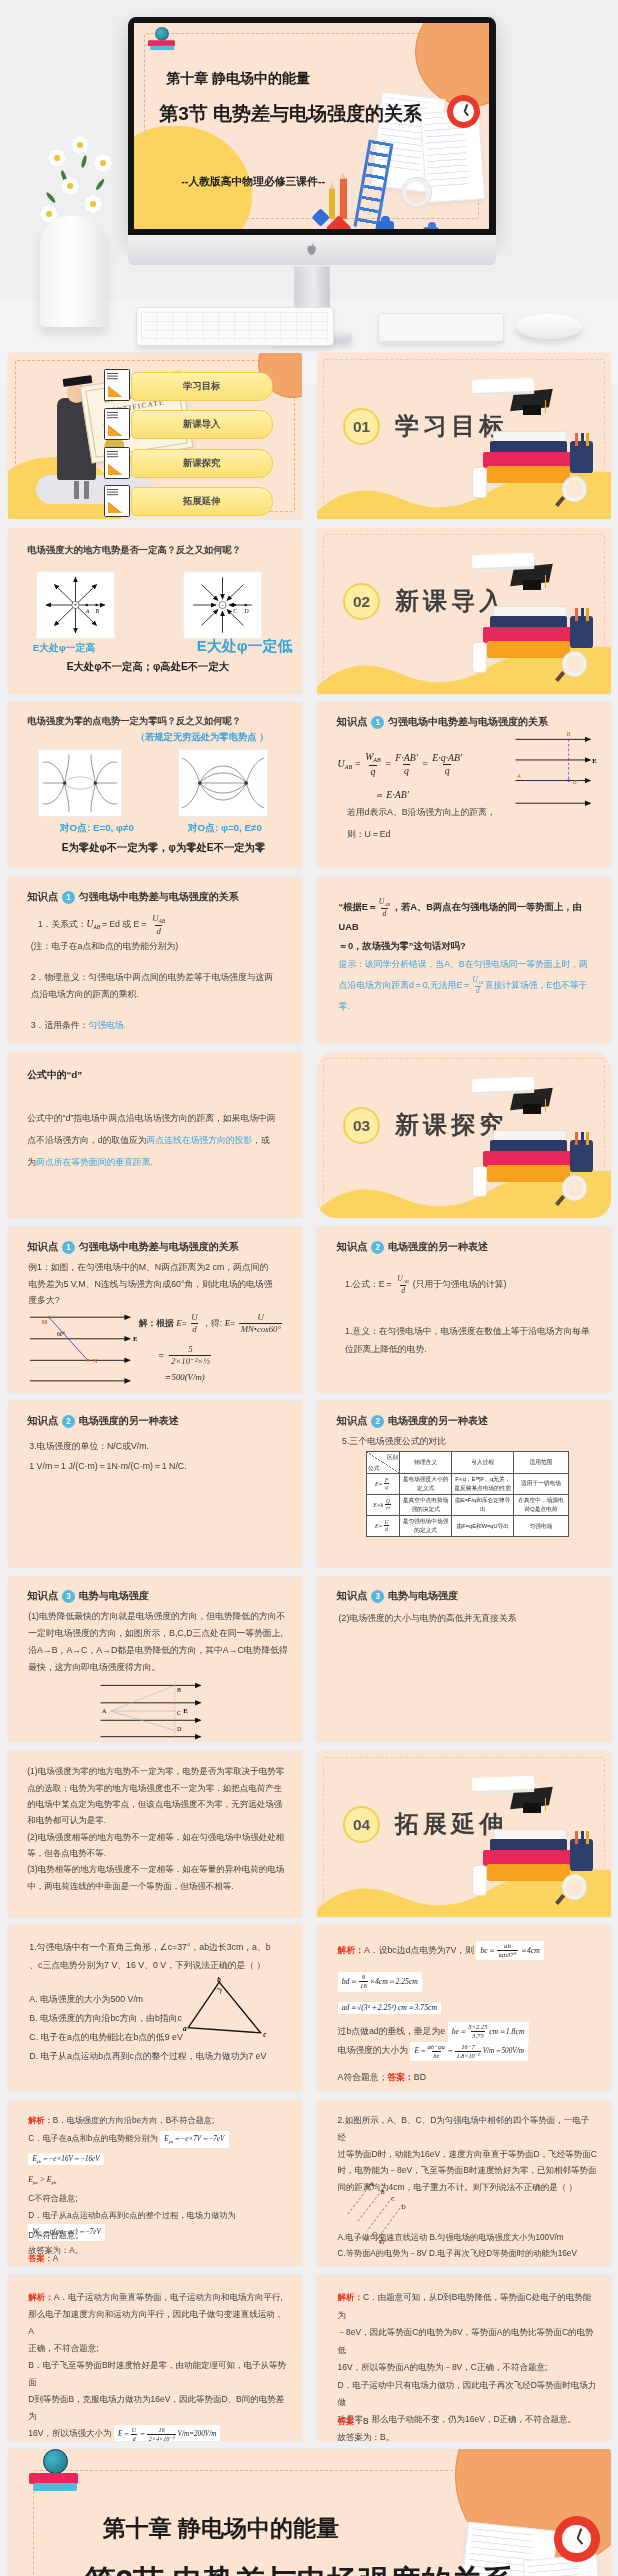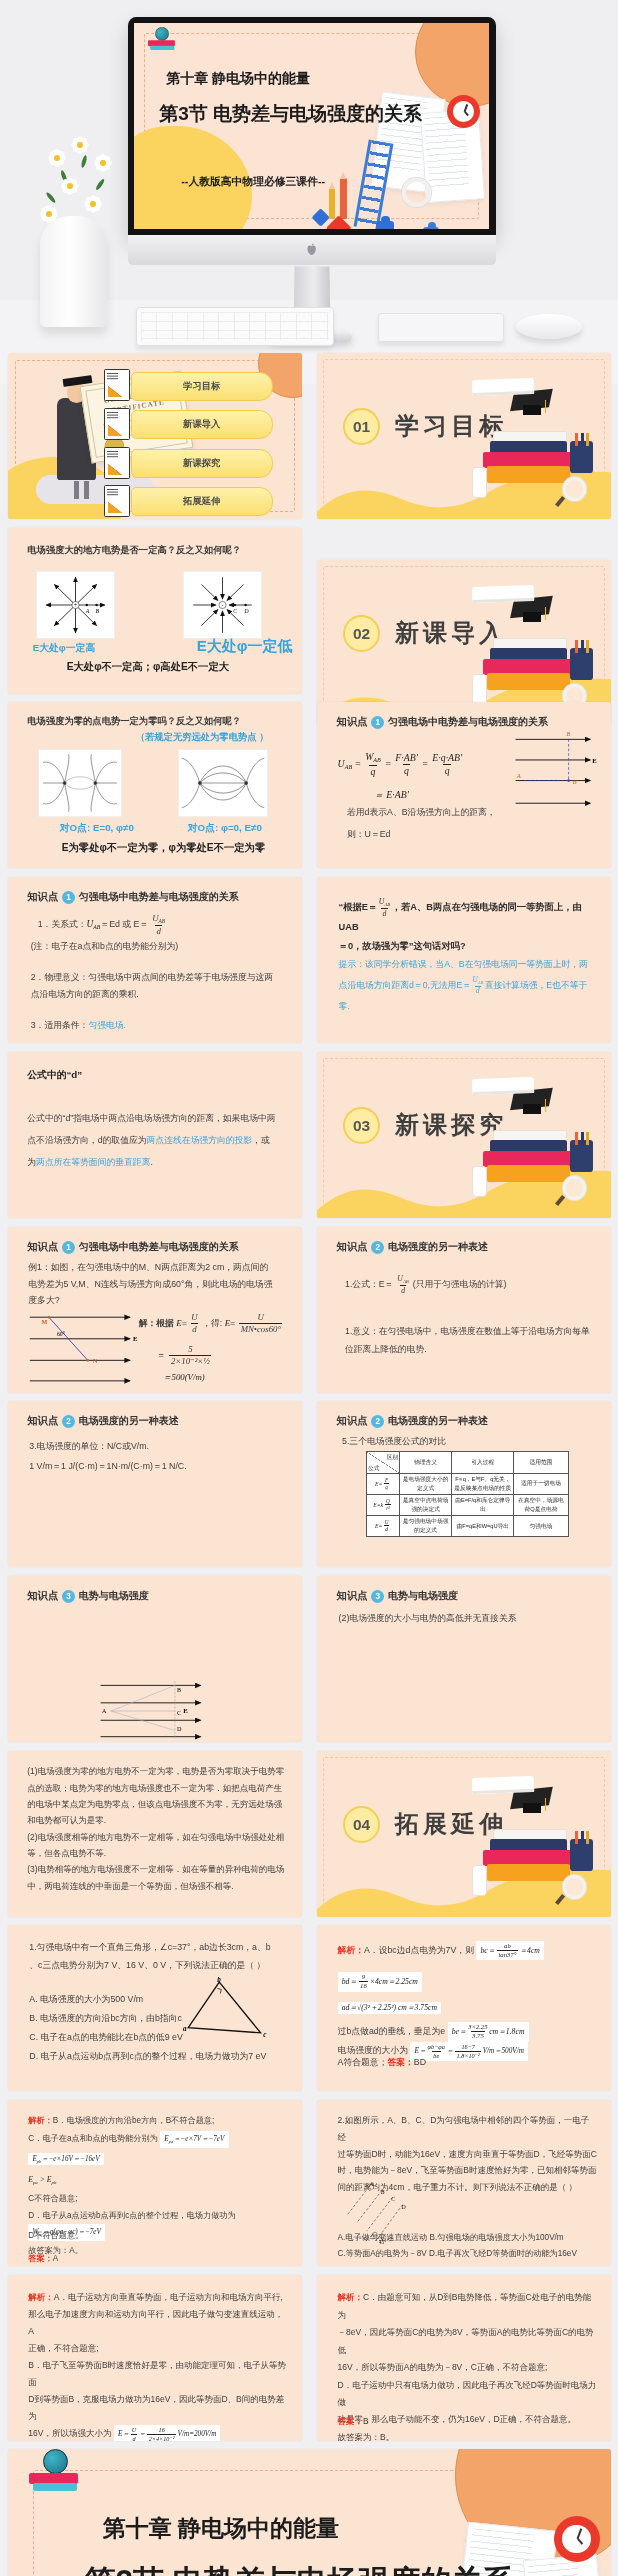--- a/index.html
+++ b/index.html
@@ -244,21 +244,21 @@
       <div class="cup">
           <i class="pcl r"></i>
           <i class="pcl y"></i>
           <i class="pcl k"></i>
         </div>
       <div class="mag"></div>
       <div class="scr"></div>
     </div>
   </section>
 
-  <section class="slide" style="left:317px;top:528px;margin-top:32px;">
+  <section class="slide" style="left:317px;top:528px;">
     <div class="sec-dash"></div>
     <div class="sec-num">02</div>
     <div class="sec-title">新课导入</div>
     <svg class="wave" viewBox="0 0 570 110" preserveAspectRatio="none">
         <path d="M0,95 Q70,30 160,70 T330,60 T570,20 L570,110 L0,110 Z" fill="#fbd45f"></path>
       </svg>
     <div class="ill" style="right:15.5px;top:26px;">
       <div class="cap">
           <i></i>
           <u></u>
@@ -272,21 +272,21 @@
       <div class="cup">
           <i class="pcl r"></i>
           <i class="pcl y"></i>
           <i class="pcl k"></i>
         </div>
       <div class="mag"></div>
       <div class="scr"></div>
     </div>
   </section>
 
-  <section class="slide" style="left:317px;top:1052px;">
+  <section class="slide" style="left:317px;top:1052px;border-radius:19px;">
     <div class="sec-dash"></div>
     <div class="sec-num">03</div>
     <div class="sec-title">新课探究</div>
     <svg class="wave" viewBox="0 0 570 110" preserveAspectRatio="none">
         <path d="M0,95 Q70,30 160,70 T330,60 T570,20 L570,110 L0,110 Z" fill="#fbd45f"></path>
       </svg>
     <div class="ill" style="right:15.5px;top:26px;">
       <div class="cap">
           <i></i>
           <u></u>
@@ -668,20 +668,23 @@
     </tbody>
       </table>
   </section>
 
   <section class="slide" style="left:7.7px;top:1576px;">
     <div class="kp">
         <span class="lbl">知识点</span>
         <span class="badge">3</span>
         <span class="ttl">电势与电场强度</span>
       </div>
+    <div class="abs body-t" style="left:20.6px;top:32px;width:260px;line-height:1.95;">
+      <span>(1)电势降低最快的方向就是电场强度的方向，但电势降低的方向不</span><br><span>一定时电场强度的方向，如图所示，B,C,D三点处在同一等势面上,</span><br><span>沿A→B，A→C，A→D都是电势降低的方向，其中A→C电势降低得</span><br><span>最快，这方向即电场强度得方向。</span>
+    </div>
     <div class="abs" style="left:90px;top:103px;">
       <svg width="118" height="61" viewBox="0 0 230 118">
         <defs>
             <marker id="a5" markerWidth="8" markerHeight="8" refX="6" refY="3" orient="auto">
               <path d="M0,0 L7,3 L0,6 z" fill="#111"></path>
             </marker>
           </defs>
         <g stroke="#111" stroke-width="1.8">
           <line x1="5" y1="12" x2="200" y2="12" marker-end="url(#a5)"></line>
           <line x1="5" y1="46" x2="200" y2="46" marker-end="url(#a5)"></line>
@@ -764,21 +767,21 @@
     <div class="abs body-t" style="left:20.6px;top:117px;">
       <span>电场强度的大小为</span>
       <span class="wbox fml" style="font-size:7.2px;"><span>E＝</span><span class="fr" style="font-size:6.2px;">
             <span>φb−φa</span>
             <span class="bt">be</span>
           </span><span>＝</span><span class="fr" style="font-size:6.2px;">
             <span>16−7</span>
             <span class="bt">1.8×10⁻²</span>
           </span><span>V/m＝500V/m</span></span>
     </div>
-    <div class="abs body-t" style="left:20.6px;top:129px;">
+    <div class="abs body-t" style="left:20.6px;top:144px;">
       <span>A符合题意；</span><span class="red">答案：</span><span>BD</span>
     </div>
   </section>
 
   <section class="slide" style="left:7.7px;top:2100px;">
     <div class="abs body-t" style="left:20.6px;top:13.4px;width:260px;font-size:8.2px;">
       <span class="red">解析：</span><span>B．电场强度的方向沿be方向，B不符合题意;</span>
     </div>
     <div class="abs body-t" style="left:20.6px;top:31px;font-size:8.2px;">
       <span>C．电子在a点和b点的电势能分别为</span>

